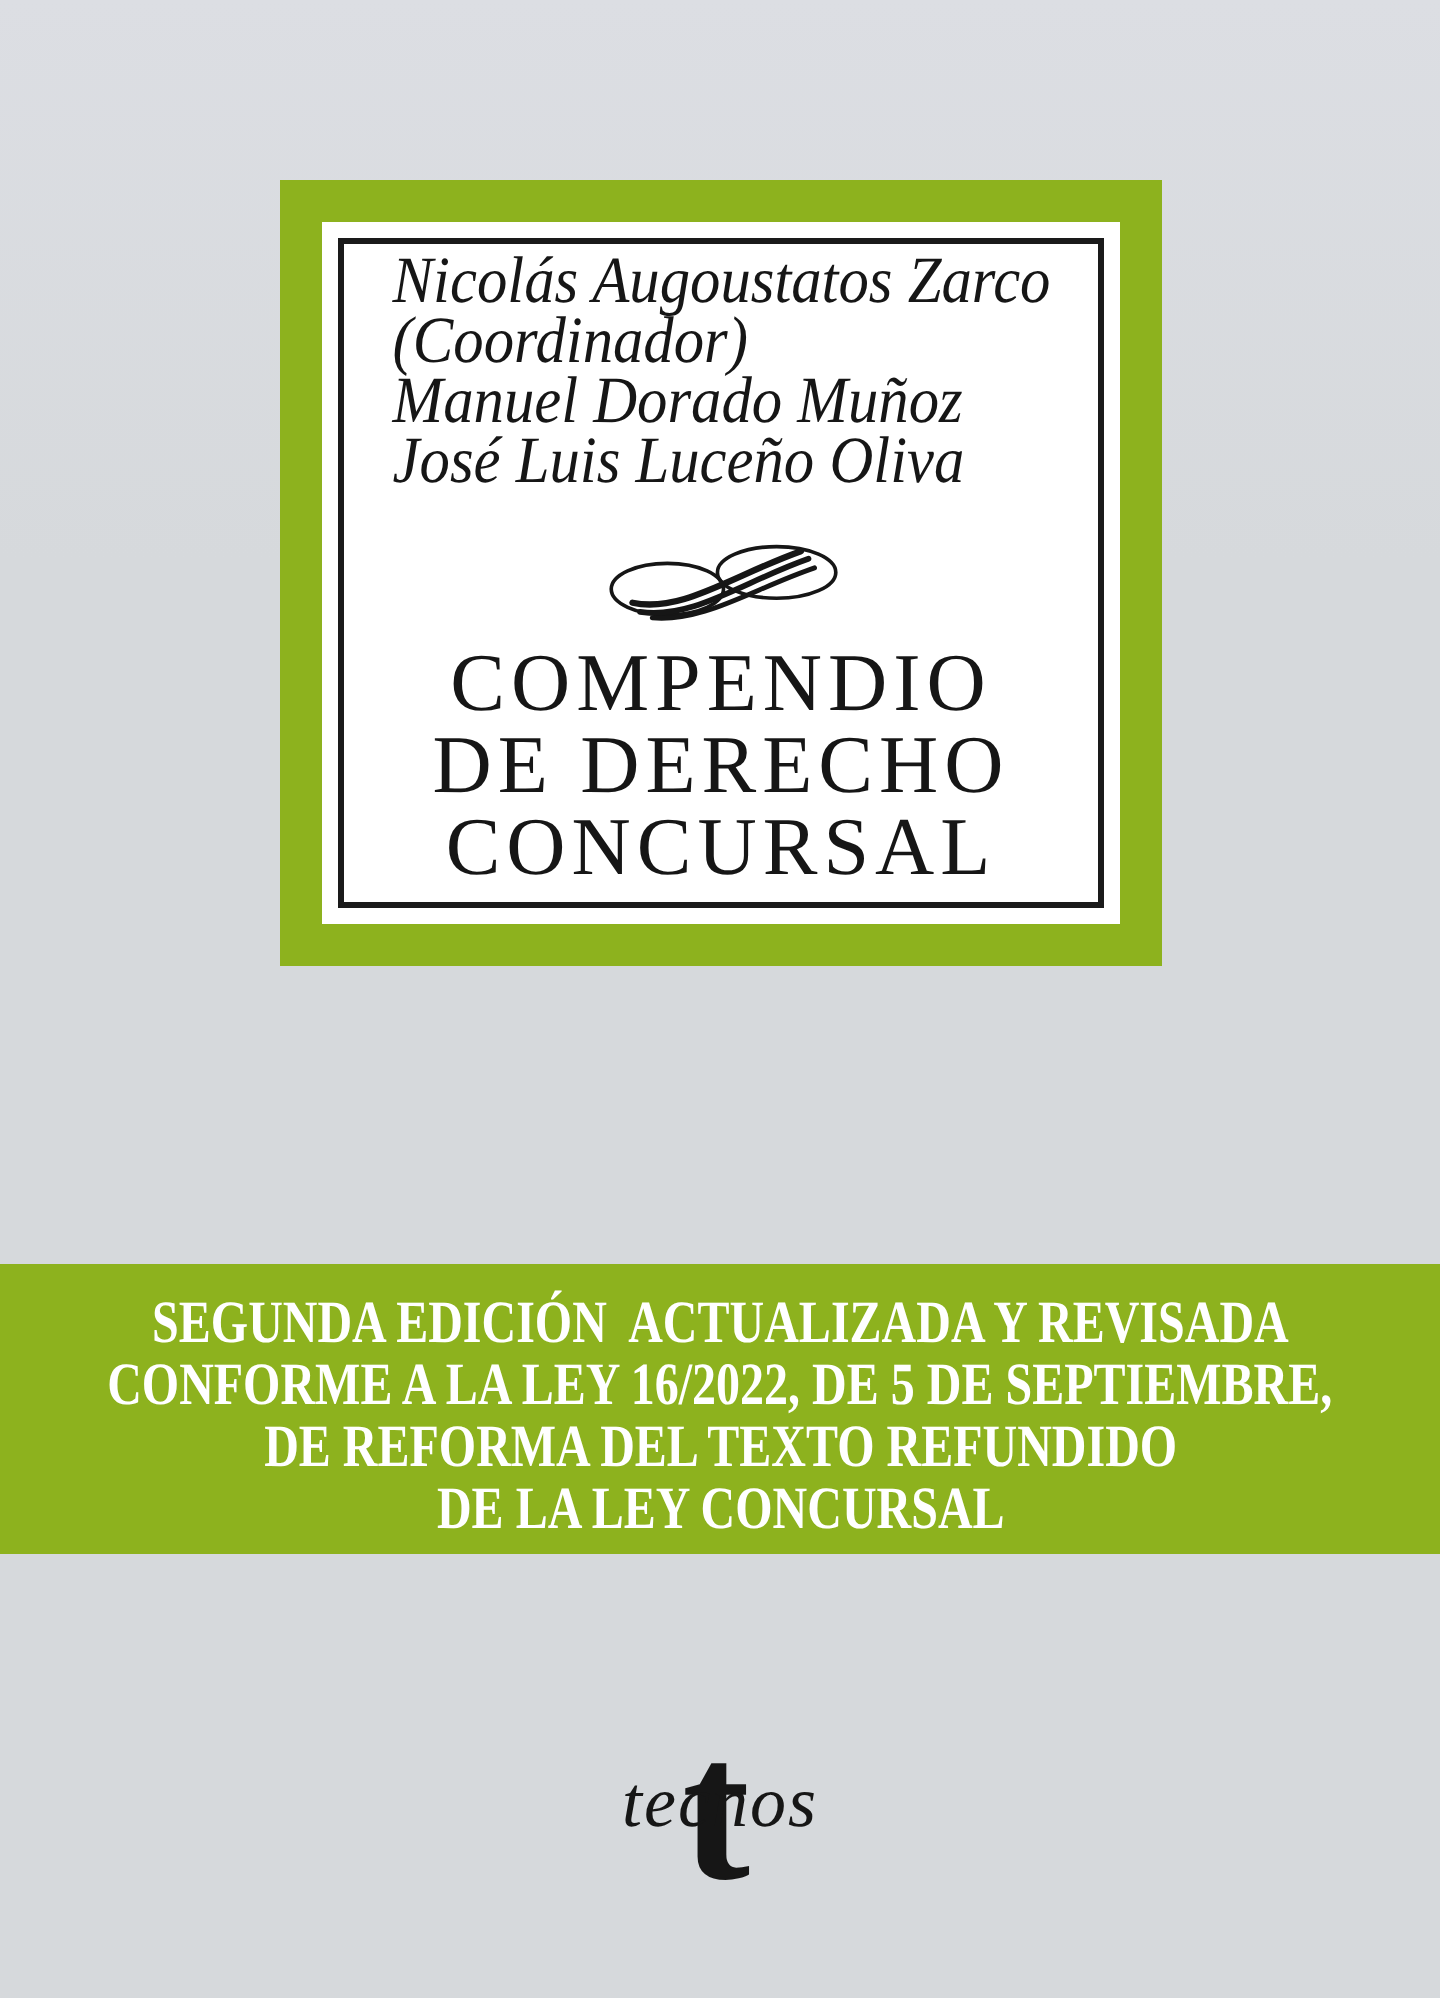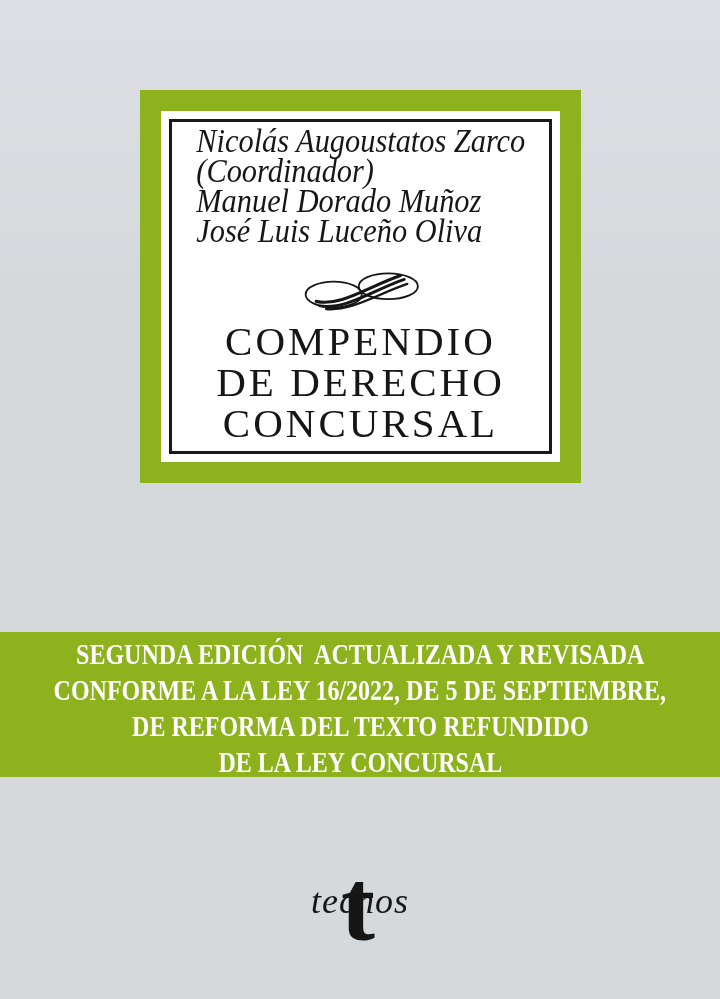--- a/index.html
+++ b/index.html
@@ -69,21 +69,21 @@
     white-space: nowrap;
   }
   
   .banner {
     position: absolute;
     left: 0; top: 632px;
     width: 720px; height: 145px;
     background: var(--green);
     display: flex;
     flex-direction: column;
-    justify-content: space-between;
+    justify-content: center;
     align-items: center;
     padding-top: 6px;
   }
   .banner-line {
     font-weight: bold;
     font-size: 30px;
     line-height: 31px;
     color: var(--banner-text);
     white-space: pre;
     transform: scaleX(0.8);

